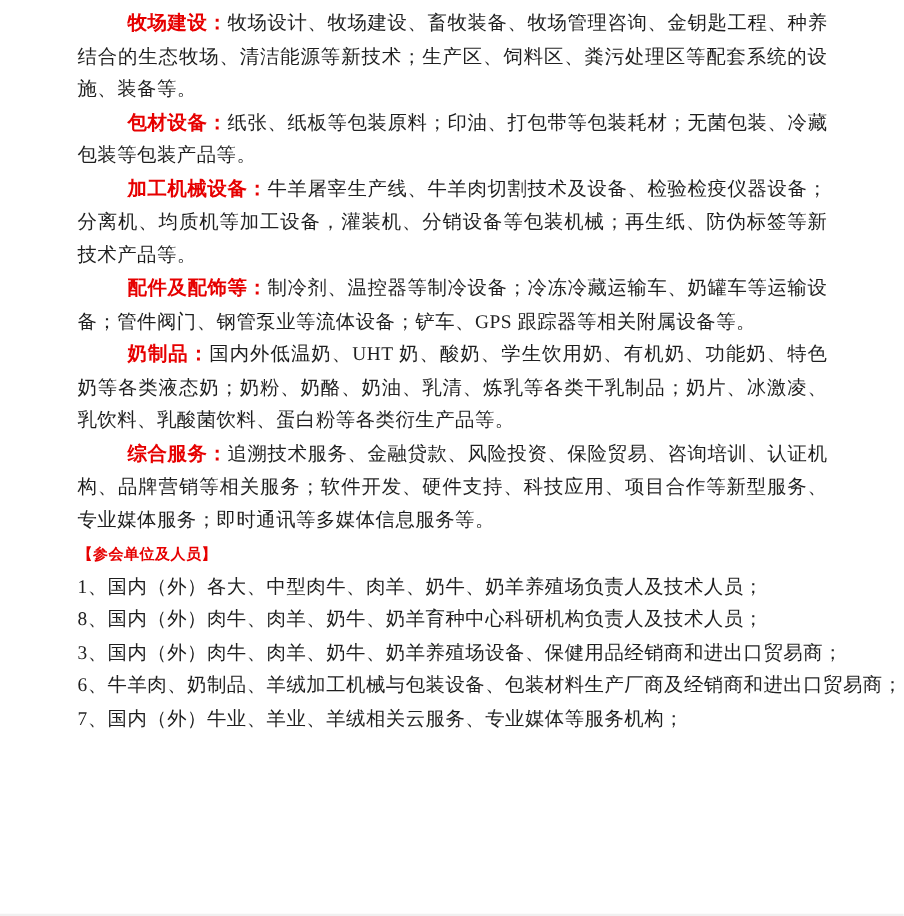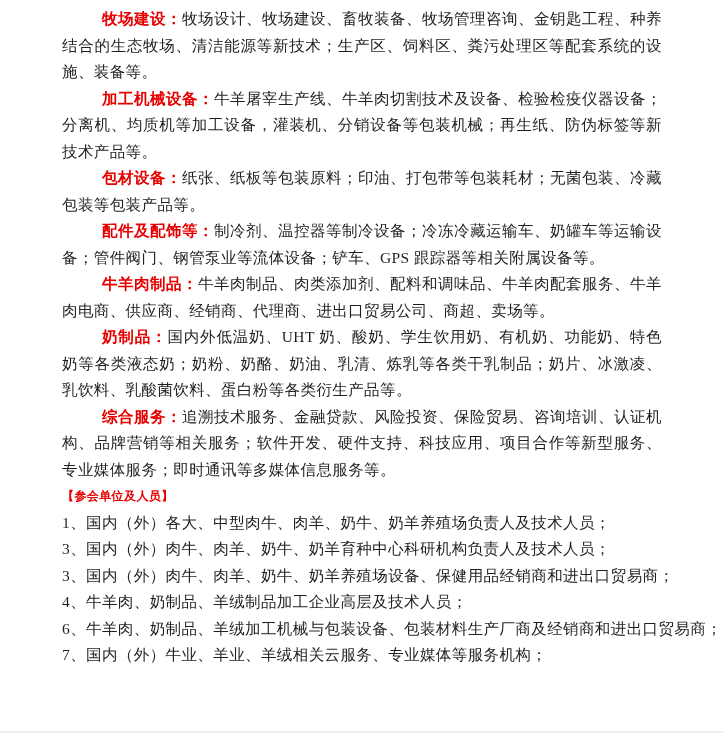--- a/index.html
+++ b/index.html
@@ -60,37 +60,35 @@
     background: #f0f0f0;
   }
 </style>
 </head>
 <body>
 
 <div class="page">
 
   <p class="para"><span class="label">牧场建设：</span><span>牧场设计、牧场建设、畜牧装备、牧场管理咨询、金钥匙工程、种养结合的生态牧场、清洁能源等新技术；生产区、饲料区、粪污处理区等配套系统的设施、装备等。</span></p>
 
+  <p class="para"><span class="label">包材设备：</span><span>纸张、纸板等包装原料；印油、打包带等包装耗材；无菌包装、冷藏包装等包装产品等。</span></p>
+
   <p class="para"><span class="label">加工机械设备：</span><span>牛羊屠宰生产线、牛羊肉切割技术及设备、检验检疫仪器设备；分离机、均质机等加工设备，灌装机、分销设备等包装机械；再生纸、防伪标签等新技术产品等。</span></p>
-
-  <p class="para"><span class="label">包材设备：</span><span>纸张、纸板等包装原料；印油、打包带等包装耗材；无菌包装、冷藏包装等包装产品等。</span></p>
 
   <p class="para"><span class="label">配件及配饰等：</span><span>制冷剂、温控器等制冷设备；冷冻冷藏运输车、奶罐车等运输设备；管件阀门、钢管泵业等流体设备；铲车、GPS 跟踪器等相关附属设备等。</span></p>
 
-  <p class="para"><span class="label">牛羊肉制品：</span><span>牛羊肉制品、肉类添加剂、配料和调味品、牛羊肉配套服务、牛羊肉电商、供应商、经销商、代理商、进出口贸易公司、商超、卖场等。</span></p>
 
 
   <p class="para"><span class="label">奶制品：</span><span>国内外低温奶、UHT 奶、酸奶、学生饮用奶、有机奶、功能奶、特色奶等各类液态奶；奶粉、奶酪、奶油、乳清、炼乳等各类干乳制品；奶片、冰激凌、乳饮料、乳酸菌饮料、蛋白粉等各类衍生产品等。</span></p>
 
   <p class="para"><span class="label">综合服务：</span><span>追溯技术服务、金融贷款、风险投资、保险贸易、咨询培训、认证机构、品牌营销等相关服务；软件开发、硬件支持、科技应用、项目合作等新型服务、专业媒体服务；即时通讯等多媒体信息服务等。</span></p>
 
   <h2 class="attendees-heading">【参会单位及人员】</h2>
 
   <p class="attendee-item">1、国内（外）各大、中型肉牛、肉羊、奶牛、奶羊养殖场负责人及技术人员；</p>
-  <p class="attendee-item">3、国内（外）肉牛、肉羊、奶牛、奶羊育种中心科研机构负责人及技术人员；</p>
+  <p class="attendee-item">8、国内（外）肉牛、肉羊、奶牛、奶羊育种中心科研机构负责人及技术人员；</p>
   <p class="attendee-item">3、国内（外）肉牛、肉羊、奶牛、奶羊养殖场设备、保健用品经销商和进出口贸易商；</p>
-  <p class="attendee-item">4、牛羊肉、奶制品、羊绒制品加工企业高层及技术人员；</p>
   <p class="attendee-item">6、牛羊肉、奶制品、羊绒加工机械与包装设备、包装材料生产厂商及经销商和进出口贸易商；</p>
   <p class="attendee-item">7、国内（外）牛业、羊业、羊绒相关云服务、专业媒体等服务机构；</p>
 
 </div>
 
 <div class="bottom-edge"></div>
 
 </body></html>

